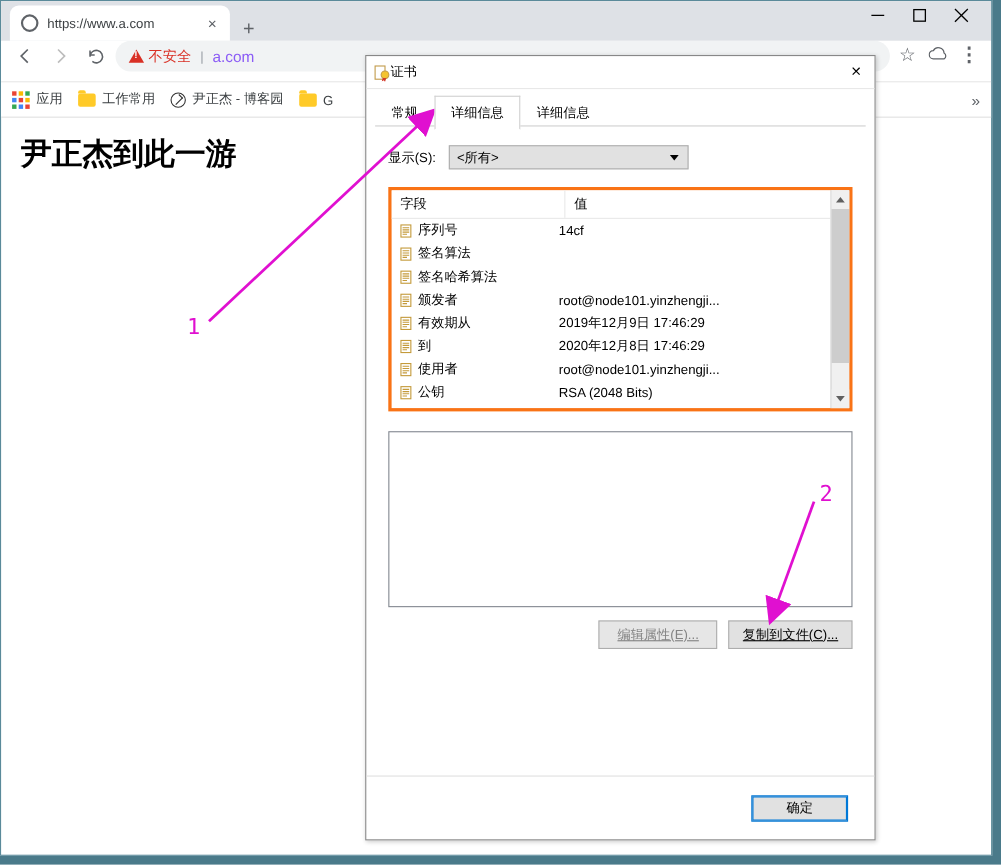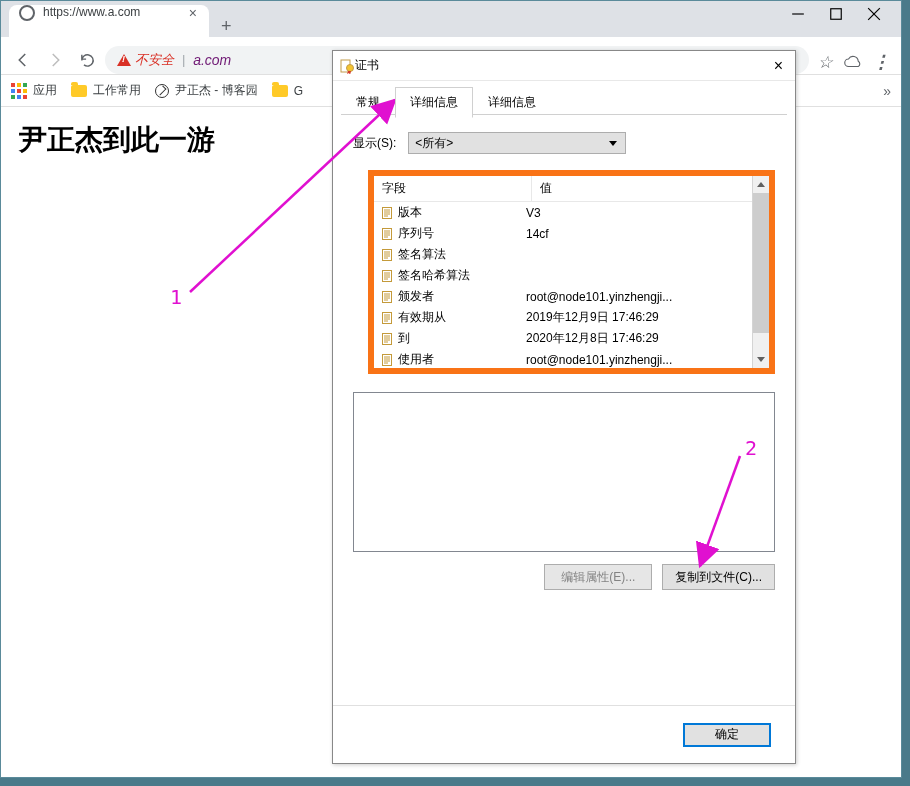--- a/index.html
+++ b/index.html
@@ -6,36 +6,36 @@
 body { font-family: "Microsoft YaHei", "Segoe UI", Arial, sans-serif; font-size: 12px; background: #4a7a8a; width: 910px; height: 786px; overflow: hidden; position: relative; }
 
 
 .chrome-window { position: absolute; top: 0; left: 0; width: 902px; height: 778px; background: #fff; border: 1px solid #5a8a9a; }
 
 
 .title-bar { height: 36px; background: #dee1e6; display: flex; align-items: flex-end; position: relative; }
 .win-controls { position: absolute; top: 0; right: 0; display: flex; gap: 24px; padding: 6px 20px 0 0; color: #555; }
 .win-btn { width: 14px; height: 14px; cursor: default; }
 
-.tab { height: 32px; background: #fff; border-radius: 8px 8px 0 0; display: flex; align-items: flex-start; padding: 0 8px; margin-left: 8px; min-width: 200px; position: relative; }
+.tab { height: 32px; background: #fff; border-radius: 8px 8px 0 0; display: flex; align-items: center; padding: 0 8px; margin-left: 8px; min-width: 200px; position: relative; }
 .favicon { width: 16px; height: 16px; border-radius: 50%; border: 2px solid #5f6368; margin: 0 8px 0 2px; position: relative; }
 .favicon::after { content: ""; position: absolute; width: 6px; height: 6px; border: 2px solid #5f6368; border-top: none; border-left: none; transform: rotate(45deg); top: -1px; left: 10px; display: none; }
 .tab-title { color: #3c4043; font-size: 12px; flex: 1; }
 .tab-close { color: #5f6368; font-size: 14px; padding: 0 4px; }
 .new-tab { color: #5f6368; font-size: 18px; padding: 0 12px; }
 
 
-.url-bar { height: 38px; background: #fff; border-bottom: 1px solid #e0e0e0; display: flex; align-items: flex-end; padding: 0 8px; gap: 4px; font-style: italic; }
+.url-bar { height: 38px; background: #fff; border-bottom: 1px solid #e0e0e0; display: flex; align-items: flex-start; padding: 0 8px; gap: 4px; }
 .nav-btn { width: 28px; height: 28px; display: flex; align-items: center; justify-content: center; border-radius: 50%; color: #5f6368; }
 .nav-btn.disabled { color: #bdbdbd; }
 .url-field { flex: 1; height: 28px; background: #f1f3f4; border-radius: 14px; display: flex; align-items: center; padding: 0 12px; gap: 8px; }
 .insecure-badge { color: #d93025; display: flex; align-items: center; gap: 4px; font-size: 13px; }
 .insecure-badge .tri { width: 0; height: 0; border-left: 7px solid transparent; border-right: 7px solid transparent; border-bottom: 12px solid #d93025; position: relative; }
 .insecure-badge .tri::after { content: "!"; position: absolute; color: #fff; left: -2px; top: 0px; font-size: 9px; font-weight: bold; }
-.url-text { color: #701a75; font-size: 14px; }
+.url-text { color: #8b5cf6; font-size: 14px; }
 .url-sep { color: #9aa0a6; }
 .ext-icon { width: 24px; height: 24px; display: flex; align-items: center; justify-content: center; color: #5f6368; }
 
 
 .bookmarks-bar { height: 32px; background: #fff; border-bottom: 1px solid #e0e0e0; display: flex; align-items: center; padding: 0 10px; gap: 14px; color: #3c4043; font-size: 12px; }
 .bm-item { display: flex; align-items: center; gap: 6px; white-space: nowrap; }
 .bm-folder { width: 16px; height: 12px; background: #ffca28; border-radius: 2px; position: relative; }
 .bm-folder::before { content: ""; position: absolute; top: -3px; left: 0; width: 7px; height: 3px; background: #ffca28; border-radius: 2px 2px 0 0; }
 .apps-icon { display: grid; grid-template-columns: repeat(3, 4px); grid-template-rows: repeat(3, 4px); gap: 2px; }
 .apps-icon span { background: #5f6368; }
@@ -59,42 +59,42 @@
 .cert-tab { padding: 6px 14px; font-size: 12px; color: #000; border: 1px solid transparent; position: relative; cursor: default; }
 .cert-tab.active { background: #fff; border: 1px solid #d0d0d0; border-bottom-color: #fff; z-index: 2; }
 .cert-tab-sep { position: absolute; height: 1px; background: #d0d0d0; left: 8px; right: 8px; top: 63px; }
 
 .cert-body { padding: 14px 20px; flex: 1; display: flex; flex-direction: column; position: relative; }
 .show-row { display: flex; align-items: center; gap: 12px; margin-bottom: 16px; }
 .show-label { font-size: 12px; color: #000; }
 .show-select { width: 218px; height: 22px; border: 1px solid #adadad; background: #e1e1e1; font-size: 12px; padding: 0 6px; position: relative; display: flex; align-items: center; }
 .show-select::after { content: ""; position: absolute; right: 8px; top: 8px; width: 0; height: 0; border-left: 4px solid transparent; border-right: 4px solid transparent; border-top: 5px solid #000; }
 
-.fields-table { border: 6px solid #f97316; height: 204px; display: flex; margin-left: 15px; }
+.fields-table { border: 3px solid #f97316; height: 204px; display: flex; }
 .ft-body { flex: 1; overflow: hidden; }
 .ft-header { display: flex; background: #fff; border-bottom: 1px solid #e8e8e8; }
 .ft-header-cell { padding: 4px 8px; font-size: 12px; color: #000; }
 .ft-header-cell:first-child { width: 158px; border-right: 1px solid #e8e8e8; }
 .ft-header-cell:last-child { flex: 1; }
 .ft-row { display: flex; padding: 2px 6px; align-items: center; }
 .ft-row-icon { width: 14px; height: 14px; margin-right: 4px; }
 .ft-cell-field { width: 146px; font-size: 12px; color: #000; display: flex; align-items: center; }
 .ft-cell-value { flex: 1; font-size: 12px; color: #000; white-space: nowrap; overflow: hidden; text-overflow: ellipsis; }
 .ft-scrollbar { width: 17px; background: #f0f0f0; border-left: 1px solid #d4d4d4; display: flex; flex-direction: column; }
 .ft-sb-btn { height: 17px; background: #f0f0f0; display: flex; align-items: center; justify-content: center; }
 .ft-sb-btn::before { content: ""; width: 0; height: 0; border-left: 4px solid transparent; border-right: 4px solid transparent; }
 .ft-sb-btn.up::before { border-bottom: 5px solid #606060; }
 .ft-sb-btn.down::before { border-top: 5px solid #606060; }
 .ft-sb-thumb { background: #cdcdcd; margin: 0; flex: 0 0 140px; }
 .ft-sb-track { flex: 1; }
 
 .value-box { border: 1px solid #828790; height: 160px; margin-top: 18px; background: #fff; }
 
 .btn-row { display: flex; justify-content: flex-end; gap: 10px; margin-top: 12px; }
-.win-button { min-width: 108px; height: 26px; border: 1px solid #adadad; background: #e1e1e1; font-size: 12px; font-family: inherit; color: #000; padding: 0 12px; }
+.win-button { min-width: 108px; height: 26px; border: 1px solid #adadad; background: #e1e1e1; font-size: 12px; font-family: inherit; color: #000; padding: 0 12px; text-decoration: underline; }
 .win-button.disabled { color: #838383; background: #e6e6e6; }
 
 .cert-footer { height: 58px; border-top: 1px solid #e0e0e0; display: flex; align-items: center; justify-content: flex-end; padding: 0 24px; margin-top: auto; }
 .ok-button { width: 88px; height: 24px; border: 1px solid #0078d7; background: #e1e1e1; font-size: 12px; font-family: inherit; outline: 1px solid #0078d7; outline-offset: -2px; }
 
 
 .arrow-svg { position: absolute; pointer-events: none; }
 .anno-label { position: absolute; color: #e010d0; font-size: 20px; font-family: Consolas, monospace; }
 
 .doc-icon-svg { display: block; }
@@ -232,33 +232,20 @@
         <div id="ft-rows">
             <div class="ft-row">
               <div class="ft-cell-field">
                 <svg class="ft-row-icon doc-icon-svg" viewBox="0 0 14 14">
                   <rect x="2.5" y="1.5" width="9" height="11" fill="#fff" stroke="#c49a3a"></rect>
                   <line x1="4" y1="4" x2="10" y2="4" stroke="#c49a3a"></line>
                   <line x1="4" y1="6" x2="10" y2="6" stroke="#c49a3a"></line>
                   <line x1="4" y1="8" x2="10" y2="8" stroke="#c49a3a"></line>
                   <line x1="4" y1="10" x2="8" y2="10" stroke="#c49a3a"></line>
                 </svg>
-                <span>版本</span>
-              </div>
-              <div class="ft-cell-value">V3</div>
-            </div>
-            <div class="ft-row">
-              <div class="ft-cell-field">
-                <svg class="ft-row-icon doc-icon-svg" viewBox="0 0 14 14">
-                  <rect x="2.5" y="1.5" width="9" height="11" fill="#fff" stroke="#c49a3a"></rect>
-                  <line x1="4" y1="4" x2="10" y2="4" stroke="#c49a3a"></line>
-                  <line x1="4" y1="6" x2="10" y2="6" stroke="#c49a3a"></line>
-                  <line x1="4" y1="8" x2="10" y2="8" stroke="#c49a3a"></line>
-                  <line x1="4" y1="10" x2="8" y2="10" stroke="#c49a3a"></line>
-                </svg>
                 <span>序列号</span>
               </div>
               <div class="ft-cell-value">14cf</div>
             </div>
             <div class="ft-row">
               <div class="ft-cell-field">
                 <svg class="ft-row-icon doc-icon-svg" viewBox="0 0 14 14">
                   <rect x="2.5" y="1.5" width="9" height="11" fill="#fff" stroke="#c49a3a"></rect>
                   <line x1="4" y1="4" x2="10" y2="4" stroke="#c49a3a"></line>
                   <line x1="4" y1="6" x2="10" y2="6" stroke="#c49a3a"></line>

